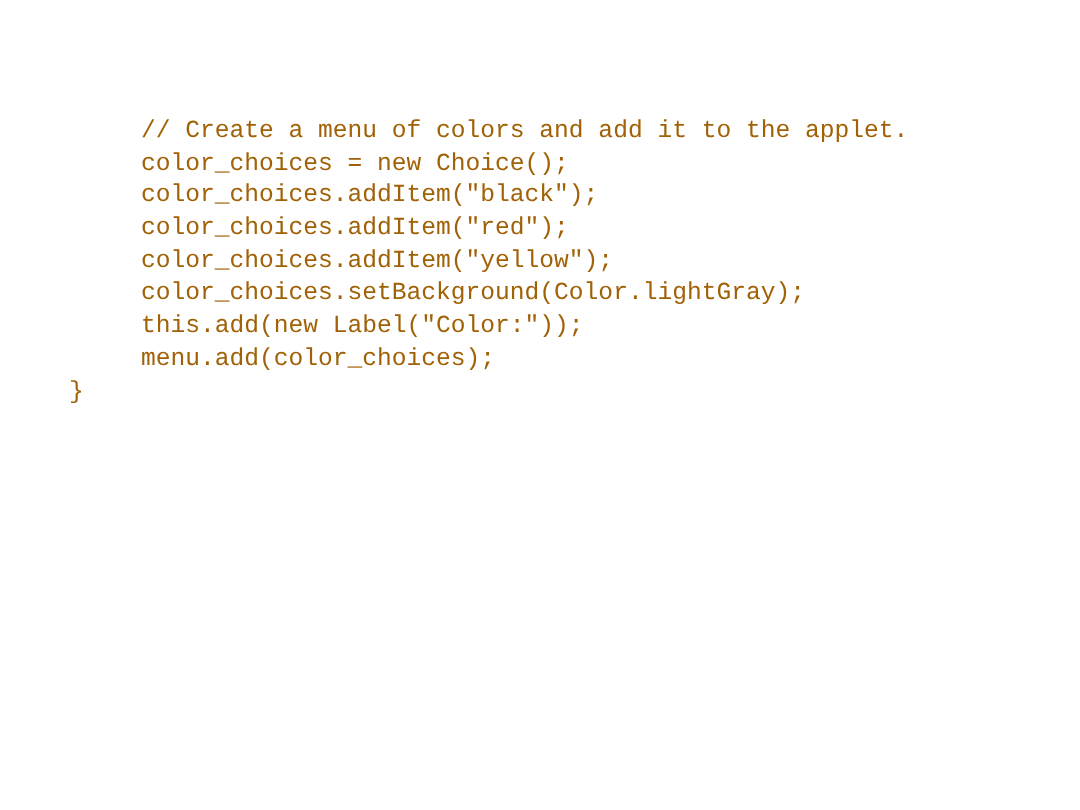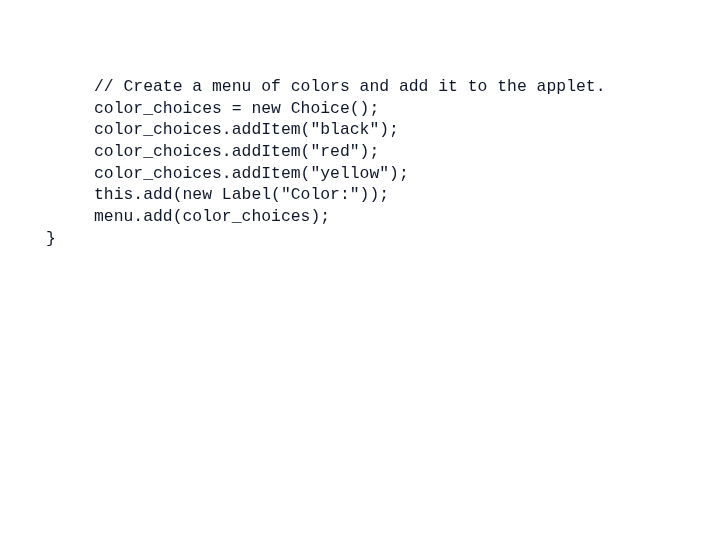--- a/index.html
+++ b/index.html
@@ -24,21 +24,21 @@
     position: absolute;
     left: 46px;
     top: 76px;
     width: 660px;
   }
   .code-line {
     font-family: "Liberation Mono", "DejaVu Sans Mono", monospace;
     font-size: 16.4px;
     line-height: 21.7px;
     height: 21.7px;
-    color: #0f172a;
+    color: #a16207;
     white-space: pre;
     letter-spacing: 0px;
     font-weight: normal;
   }
   .indent-1 {
     padding-left: 48px;
   }
   .indent-0 {
     padding-left: 0px;
   }
@@ -46,17 +46,18 @@
 </head>
 <body>
 
 <div id="slide">
   <div id="code-block">
       <div class="code-line indent-1">// Create a menu of colors and add it to the applet.</div>
       <div class="code-line indent-1">color_choices = new Choice();</div>
       <div class="code-line indent-1">color_choices.addItem("black");</div>
       <div class="code-line indent-1">color_choices.addItem("red");</div>
       <div class="code-line indent-1">color_choices.addItem("yellow");</div>
+      <div class="code-line indent-1">color_choices.setBackground(Color.lightGray);</div>
       <div class="code-line indent-1">this.add(new Label("Color:"));</div>
       <div class="code-line indent-1">menu.add(color_choices);</div>
       <div class="code-line indent-0">}</div>
     </div>
 </div>
 
 </body></html>

